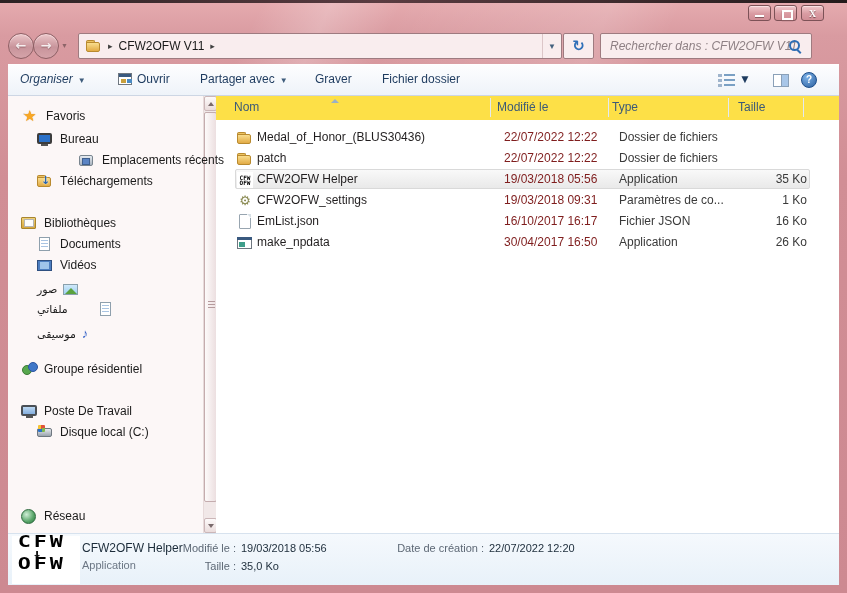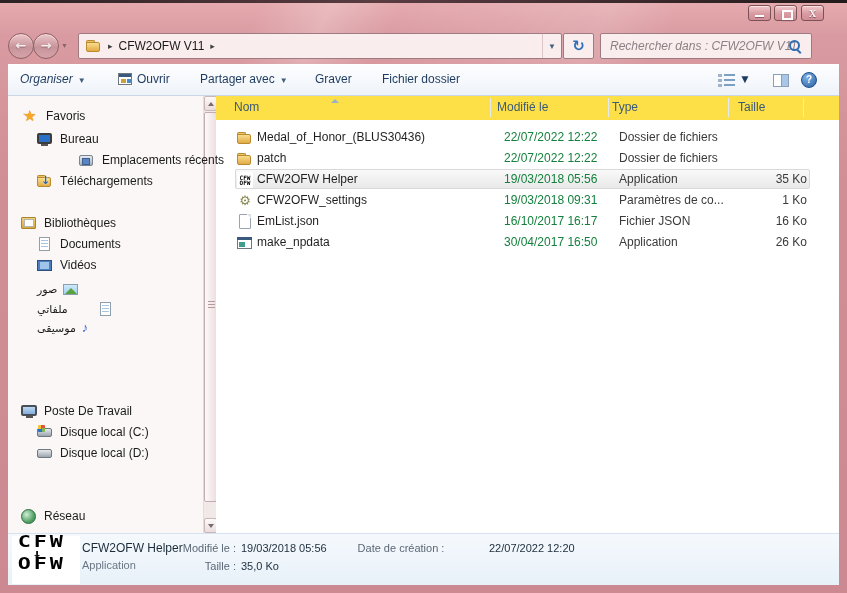--- a/index.html
+++ b/index.html
@@ -76,21 +76,21 @@
   .hdr{position:absolute;left:0;top:0;width:623px;height:24px;background:#fde047;}
   .hdr .h{position:absolute;top:4px;font-size:12px;color:#3c5a77;cursor:default;}
   .hdr .sep{position:absolute;top:2px;width:1px;height:19px;background:#e3e9f0;}
   .sort{position:absolute;left:115px;top:3px;border-left:4px solid transparent;border-right:4px solid transparent;border-bottom:4px solid #9ab0c6;}
   .rows{position:absolute;left:7px;top:31px;width:623px;}
   .row{position:relative;height:21px;font-size:12px;color:#211e1f;cursor:default;}
   .row.selected::before{content:"";position:absolute;left:12px;right:36px;top:0;height:20px;box-sizing:border-box;
     background:linear-gradient(#f9f9f9,#e9e9e9);border:1px solid #d9d9d9;border-radius:2px;}
   .row>span{position:absolute;top:3px;}
   .cell-name{left:34px;}
-  .cell-mod{left:281px;color:#15803d;}
+  .cell-mod{left:281px;color:#7f1d1d;}
   .cell-type{left:396px;color:#3a3a3a;}
   .cell-size{right:39px;color:#3a3a3a;}
   .fic{position:absolute;left:14px;top:2px;width:16px;height:16px;}
   
   .details{position:absolute;left:8px;top:533px;width:831px;height:52px;box-sizing:border-box;
     background:linear-gradient(#f5f9fd,#e8f1f9);border-top:1px solid #d7e2ee;font-size:11px;}
   .cfw-big{position:absolute;left:4px;top:2px;width:68px;height:48px;background:#fff;color:#000;text-align:left;}
   .cfw-big div{font:900 15px/13px "DejaVu Sans Mono",monospace;letter-spacing:2px;transform:scaleX(1.45);transform-origin:0 0;padding-left:4px;}
   .cfw-big .mid{font-size:11px;line-height:9px;padding-left:14px;}
   .d-name{position:absolute;left:74px;top:7px;color:#1c2c3a;font-size:12px;}
@@ -221,37 +221,37 @@
       <span class="lbl">Vidéos</span>
     </div>
     <div class="side-row rtl" style="top:183px;left:29px;">
       <span class="lbl">صور</span>
       <span class="ic ic-pic ric"></span>
     </div>
     <div class="side-row rtl" style="top:203px;left:29px;gap:24px;">
       <span class="lbl">ملفاتي</span>
       <span class="ic ic-doc ric"></span>
     </div>
-    <div class="side-row rtl" style="top:222px;left:29px;">
+    <div class="side-row rtl" style="top:228px;left:29px;">
       <span class="lbl">موسيقى</span>
       <span class="ic ic-music ric">♪</span>
     </div>
 
+    <div class="side-row" style="top:263px;left:13px;">
+      <span class="ic ic-home"></span>
+      <span class="lbl">Groupe résidentiel</span>
+    </div>
 
     <div class="side-row" style="top:305px;left:13px;">
       <span class="ic ic-comp"></span>
       <span class="lbl">Poste De Travail</span>
     </div>
     <div class="side-row" style="top:326px;left:29px;">
       <span class="ic ic-hdd flag"></span>
       <span class="lbl">Disque local (C:)</span>
-    </div>
-    <div class="side-row" style="top:347px;left:29px;">
-      <span class="ic ic-hdd"></span>
-      <span class="lbl">Disque local (D:)</span>
     </div>
 
     <div class="side-row" style="top:410px;left:13px;">
       <span class="ic ic-net"></span>
       <span class="lbl">Réseau</span>
     </div>
   </div>
 
   <div class="sb">
     <div class="sb-btn sb-up" style="top:0;"></div>
@@ -324,16 +324,16 @@
       <div>CFW</div>
       <div class="mid">↓</div>
       <div>OFW</div>
     </div>
     <span class="d-name">CFW2OFW Helper</span>
     <span class="d-type">Application</span>
     <span class="d-lab" style="left:100px;width:128px;top:8px;">Modifié le :</span>
     <span class="d-val" style="left:233px;top:8px;">19/03/2018 05:56</span>
     <span class="d-lab" style="left:100px;width:128px;top:26px;">Taille :</span>
     <span class="d-val" style="left:233px;top:26px;">35,0 Ko</span>
-    <span class="d-lab" style="left:320px;width:146px;top:8px;text-align:center;">Date de création :</span>
+    <span class="d-lab" style="left:330px;width:146px;top:8px;">Date de création :</span>
     <span class="d-val" style="left:481px;top:8px;">22/07/2022 12:20</span>
   </div>
 </div>
 
 </body></html>

